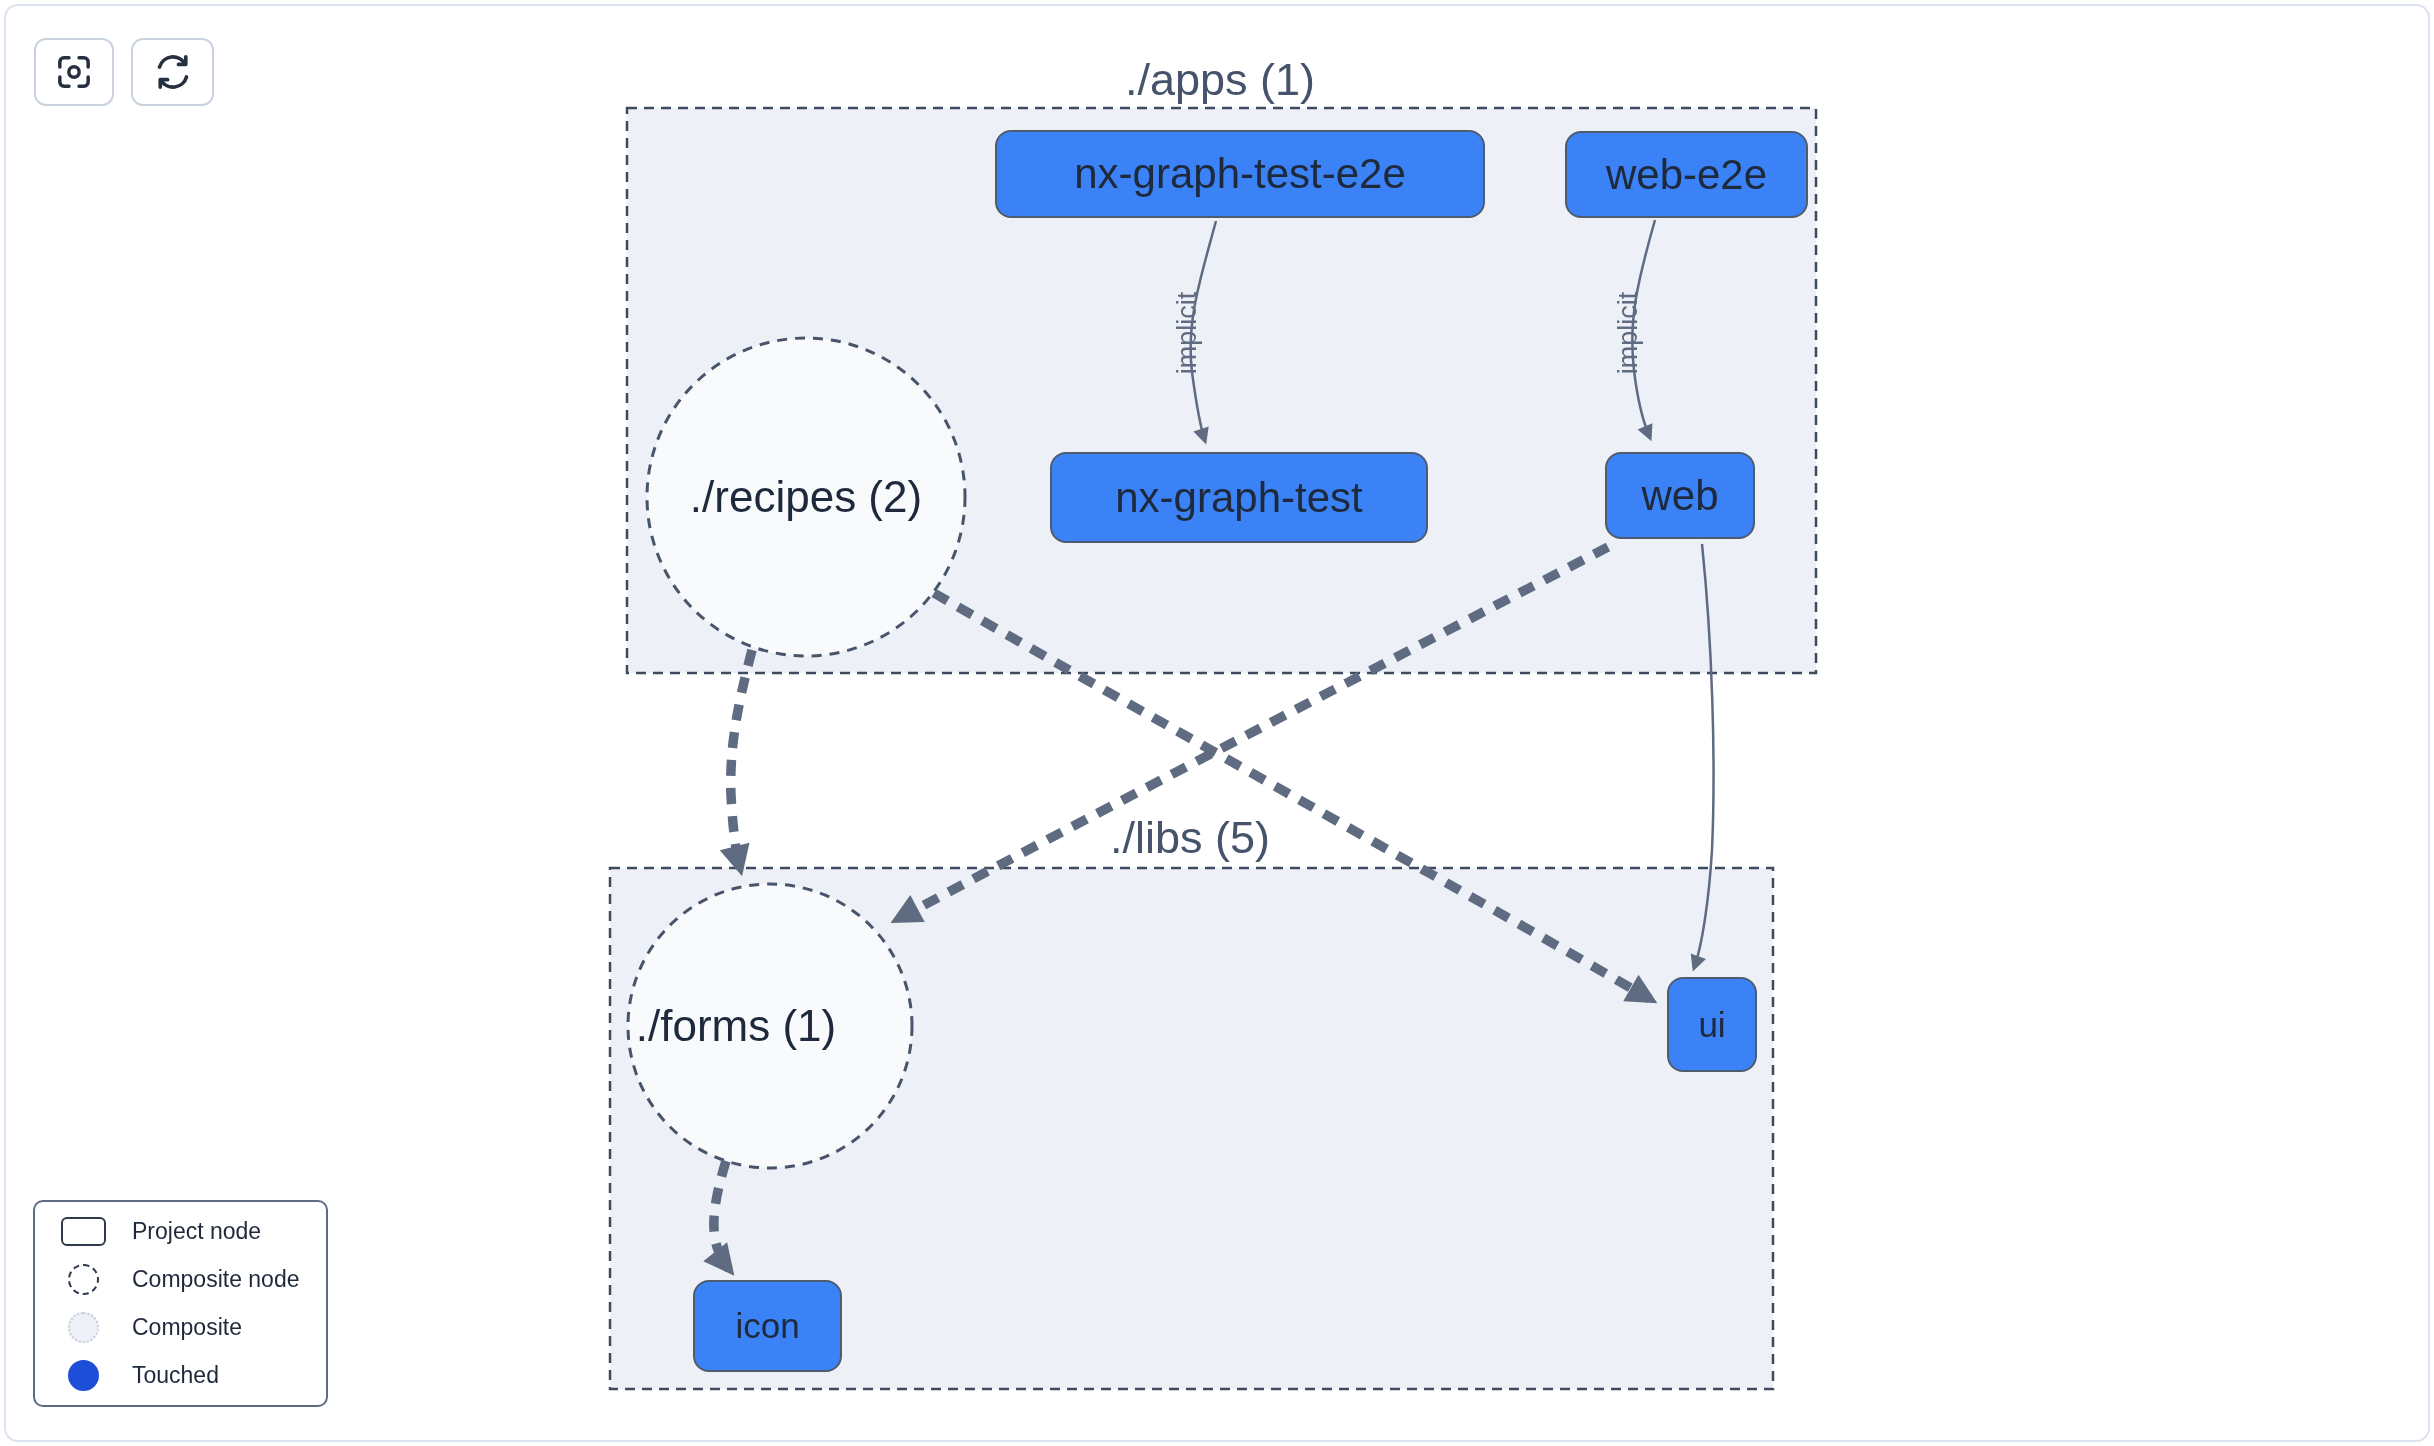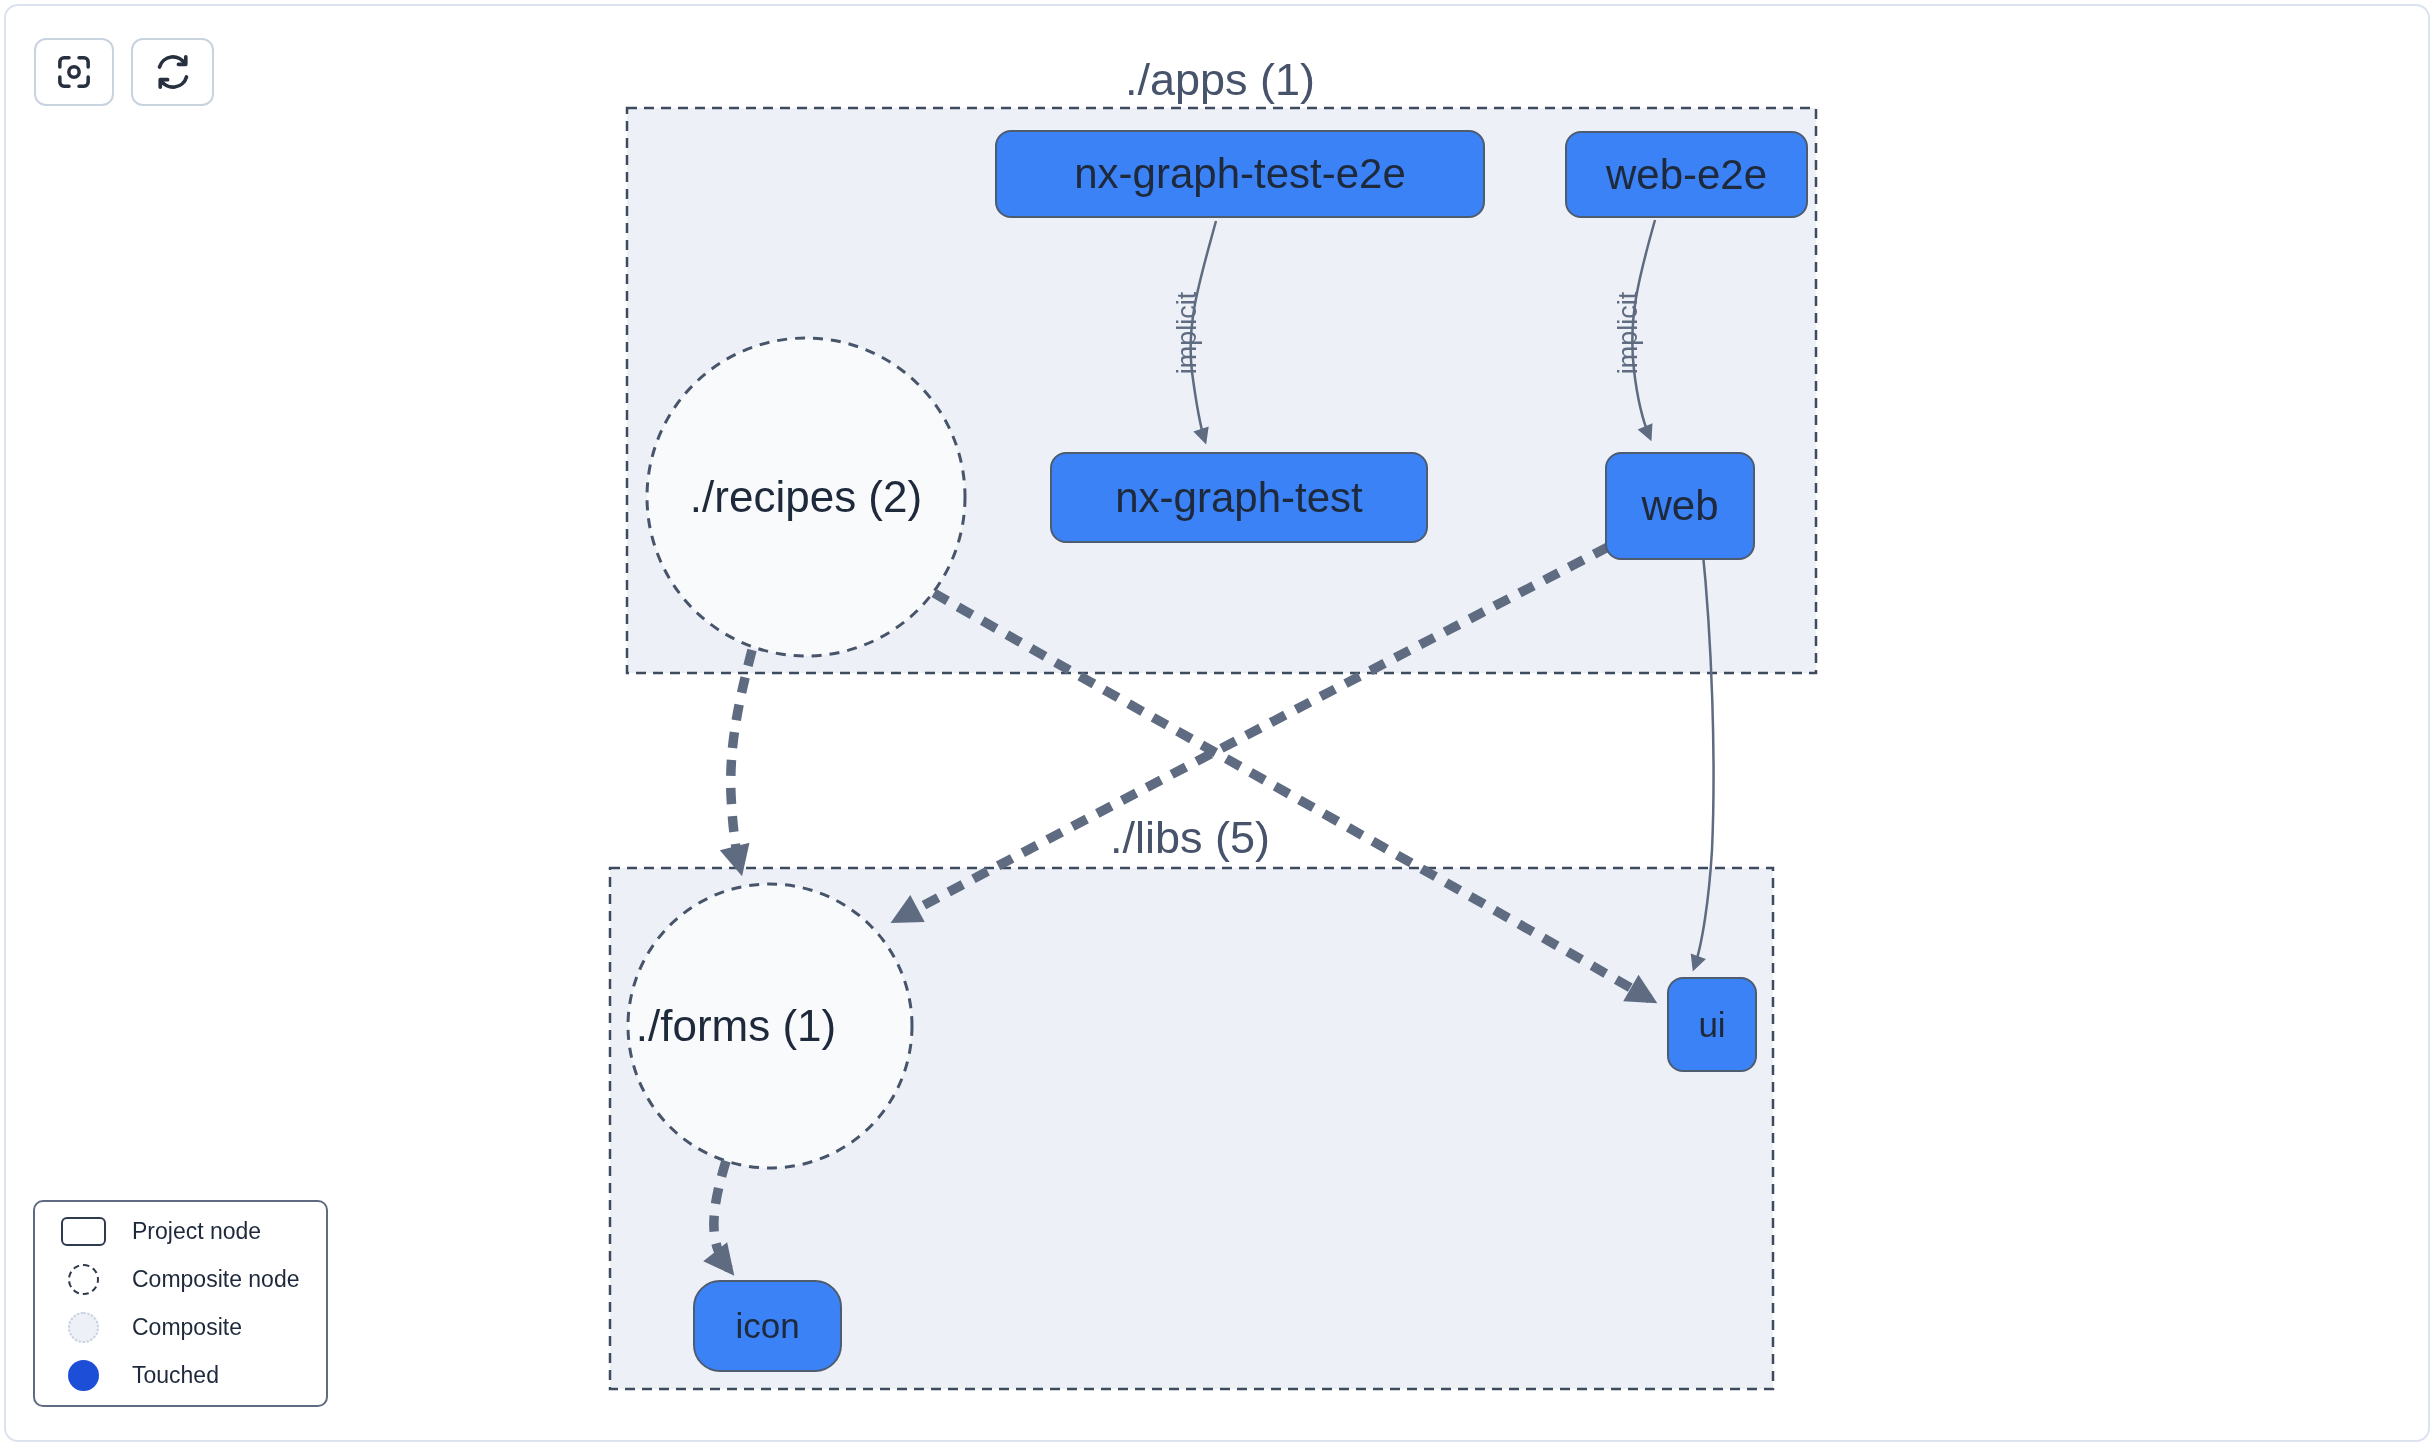--- a/index.html
+++ b/index.html
@@ -108,23 +108,23 @@
   <path d="M 1608 547 C 1420 645 1130 795 898 919" fill="none" stroke="#5e6b80" stroke-width="9.5" stroke-dasharray="16 12" marker-end="url(#arrow-lg)"></path>
   <path d="M 726 1161 C 714 1200 710 1228 718 1250 C 721 1258 725 1264 729 1269" fill="none" stroke="#5e6b80" stroke-width="9.5" stroke-dasharray="16 12" marker-end="url(#arrow-lg)"></path>
 </svg>
 
 <div class="group-label" style="left:1020px;top:52px;width:400px;">./apps (1)</div>
 <div class="group-label" style="left:990px;top:810px;width:400px;">./libs (5)</div>
 
 <div class="node" style="left:995px;top:130px;width:490px;height:88px;">nx-graph-test-e2e</div>
 <div class="node" style="left:1565px;top:131px;width:243px;height:87px;">web-e2e</div>
 <div class="node" style="left:1050px;top:452px;width:378px;height:91px;">nx-graph-test</div>
-<div class="node" style="left:1605px;top:452px;width:150px;height:108px;">web</div>
+<div class="node" style="left:1605px;top:452px;width:150px;height:87px;">web</div>
 <div class="node small" style="left:1667px;top:977px;width:90px;height:95px;">ui</div>
-<div class="node small" style="left:693px;top:1280px;width:149px;height:92px;border-radius:27px;">icon</div>
+<div class="node small" style="left:693px;top:1280px;width:149px;height:92px;">icon</div>
 
 <div class="composite-label" style="left:626px;top:468px;width:360px;height:58px;">./recipes (2)</div>
 <div class="composite-label" style="left:556px;top:997px;width:360px;height:58px;">./forms (1)</div>
 
 <div class="legend">
   <div class="legend-row">
     <span class="legend-swatch-wrap">
         <span class="sw-project"></span>
       </span>
     <span class="legend-label">Project node</span>

